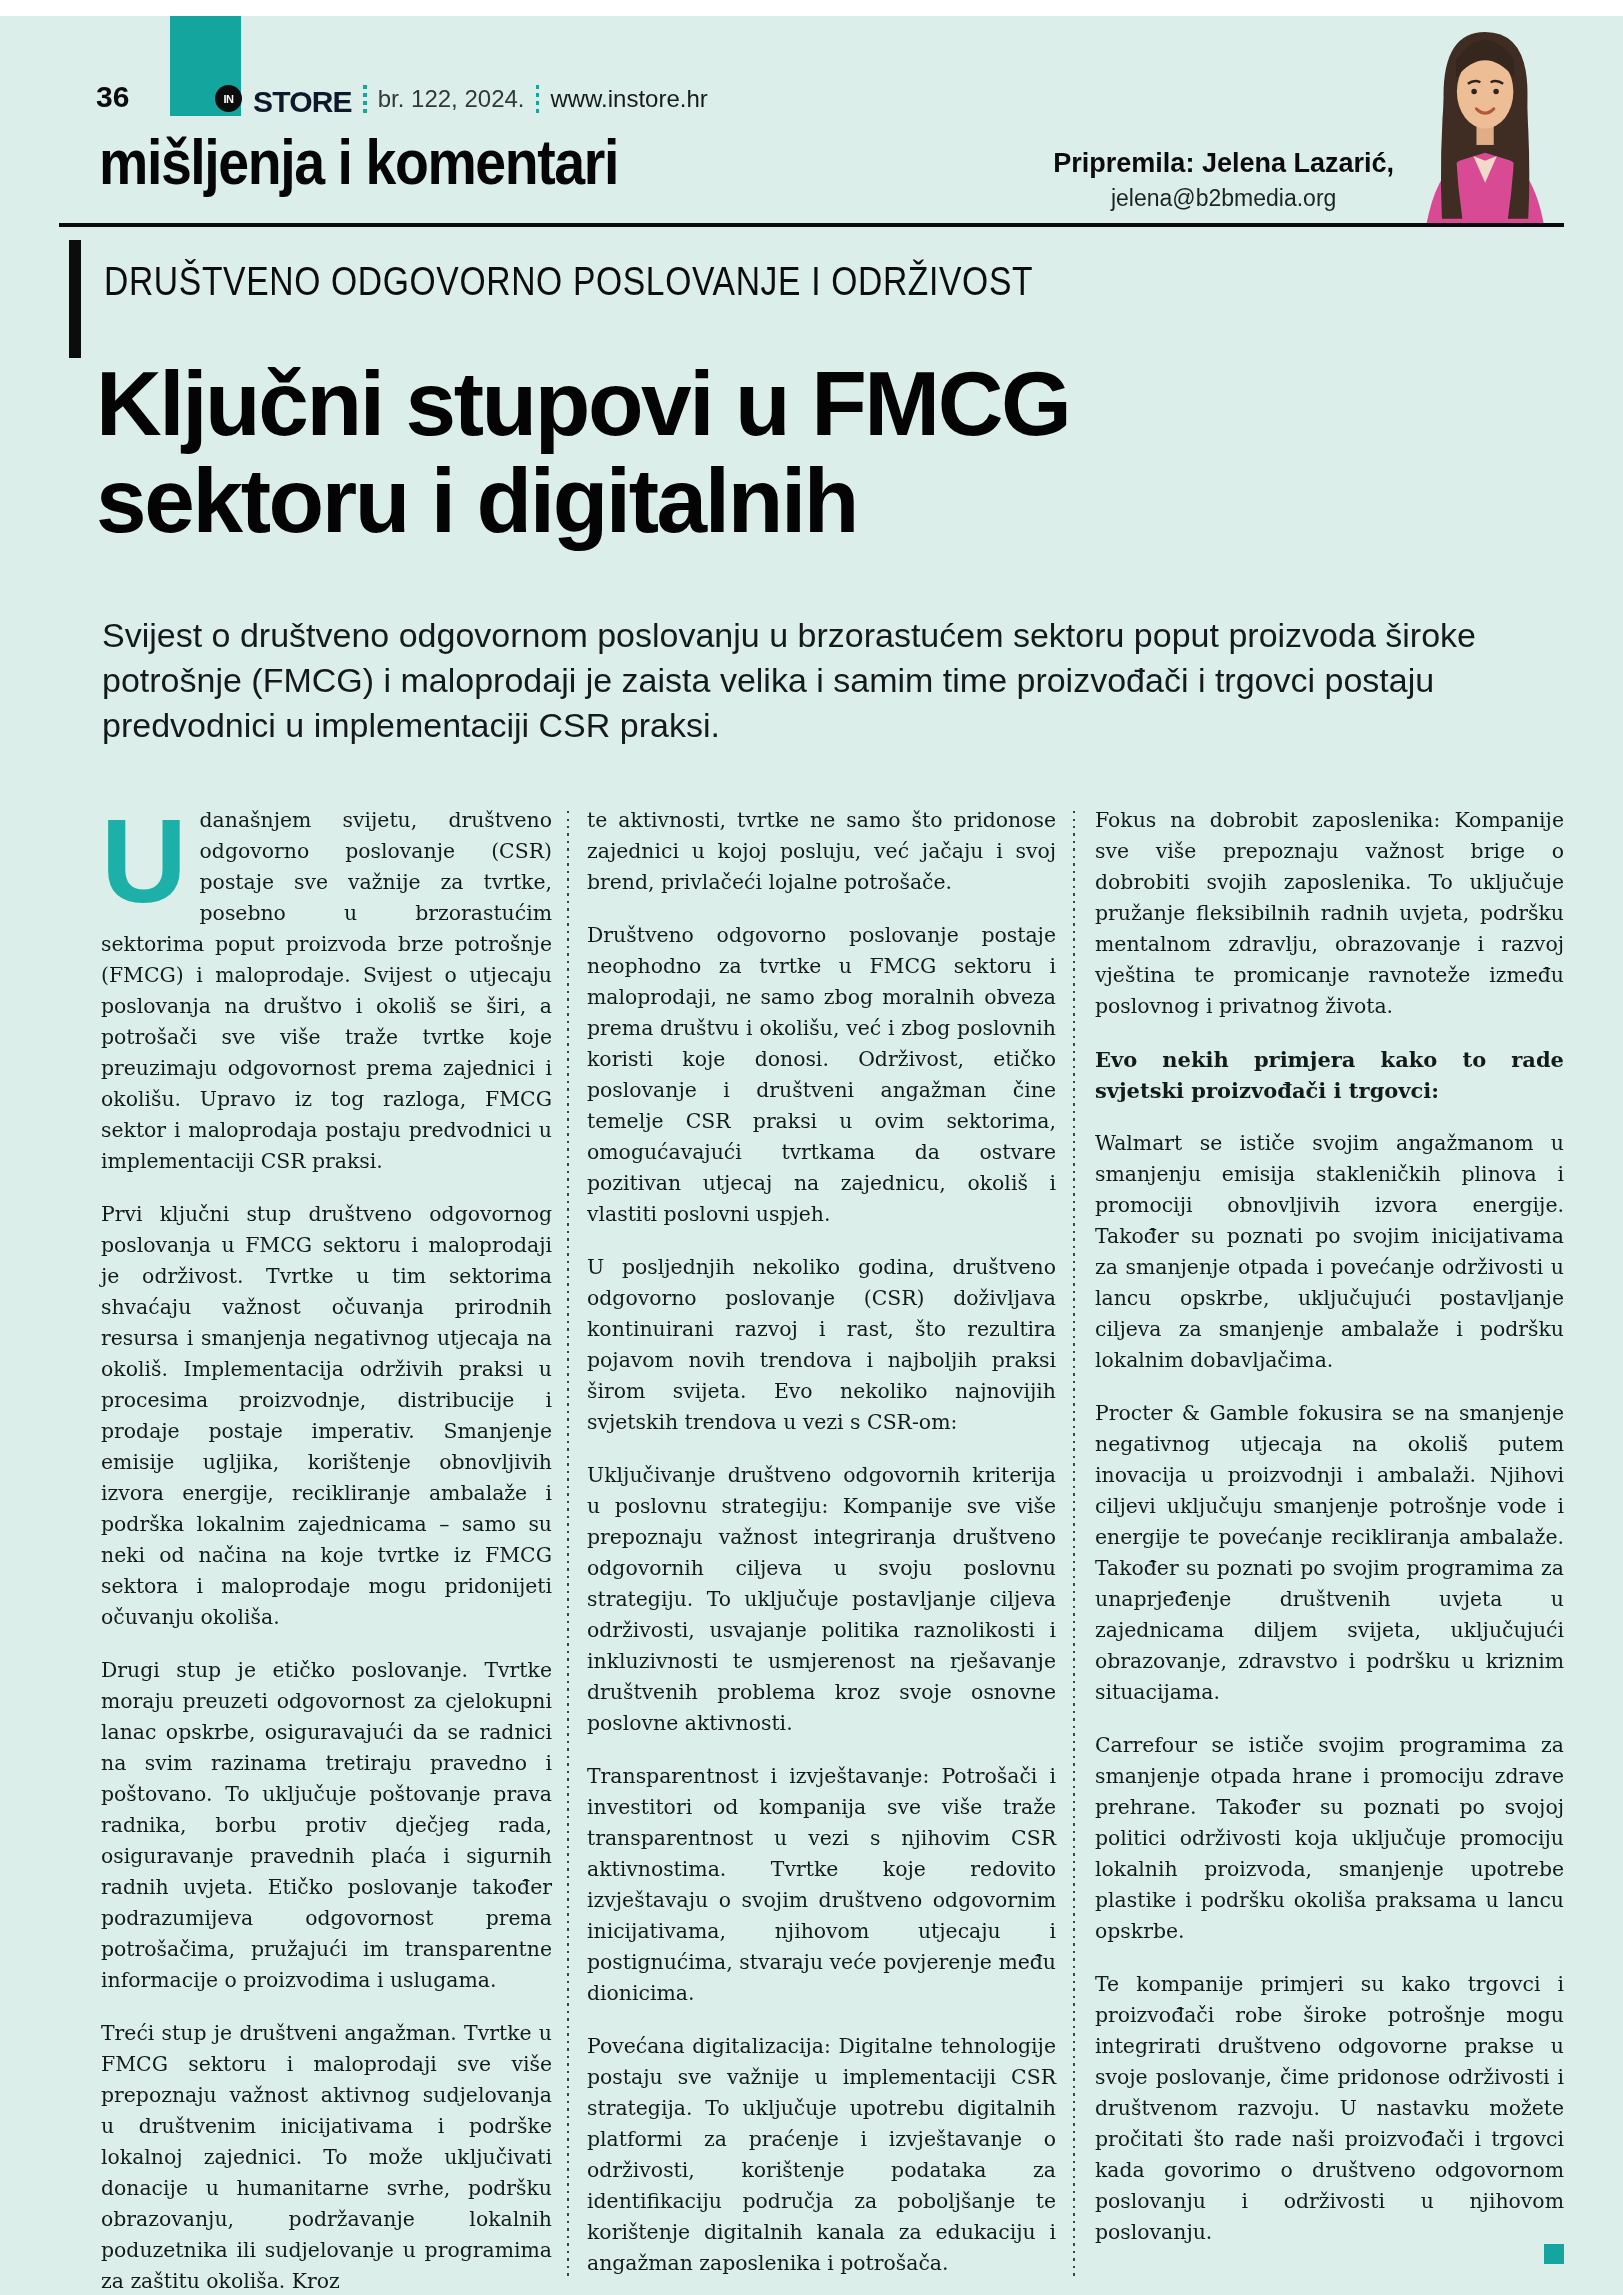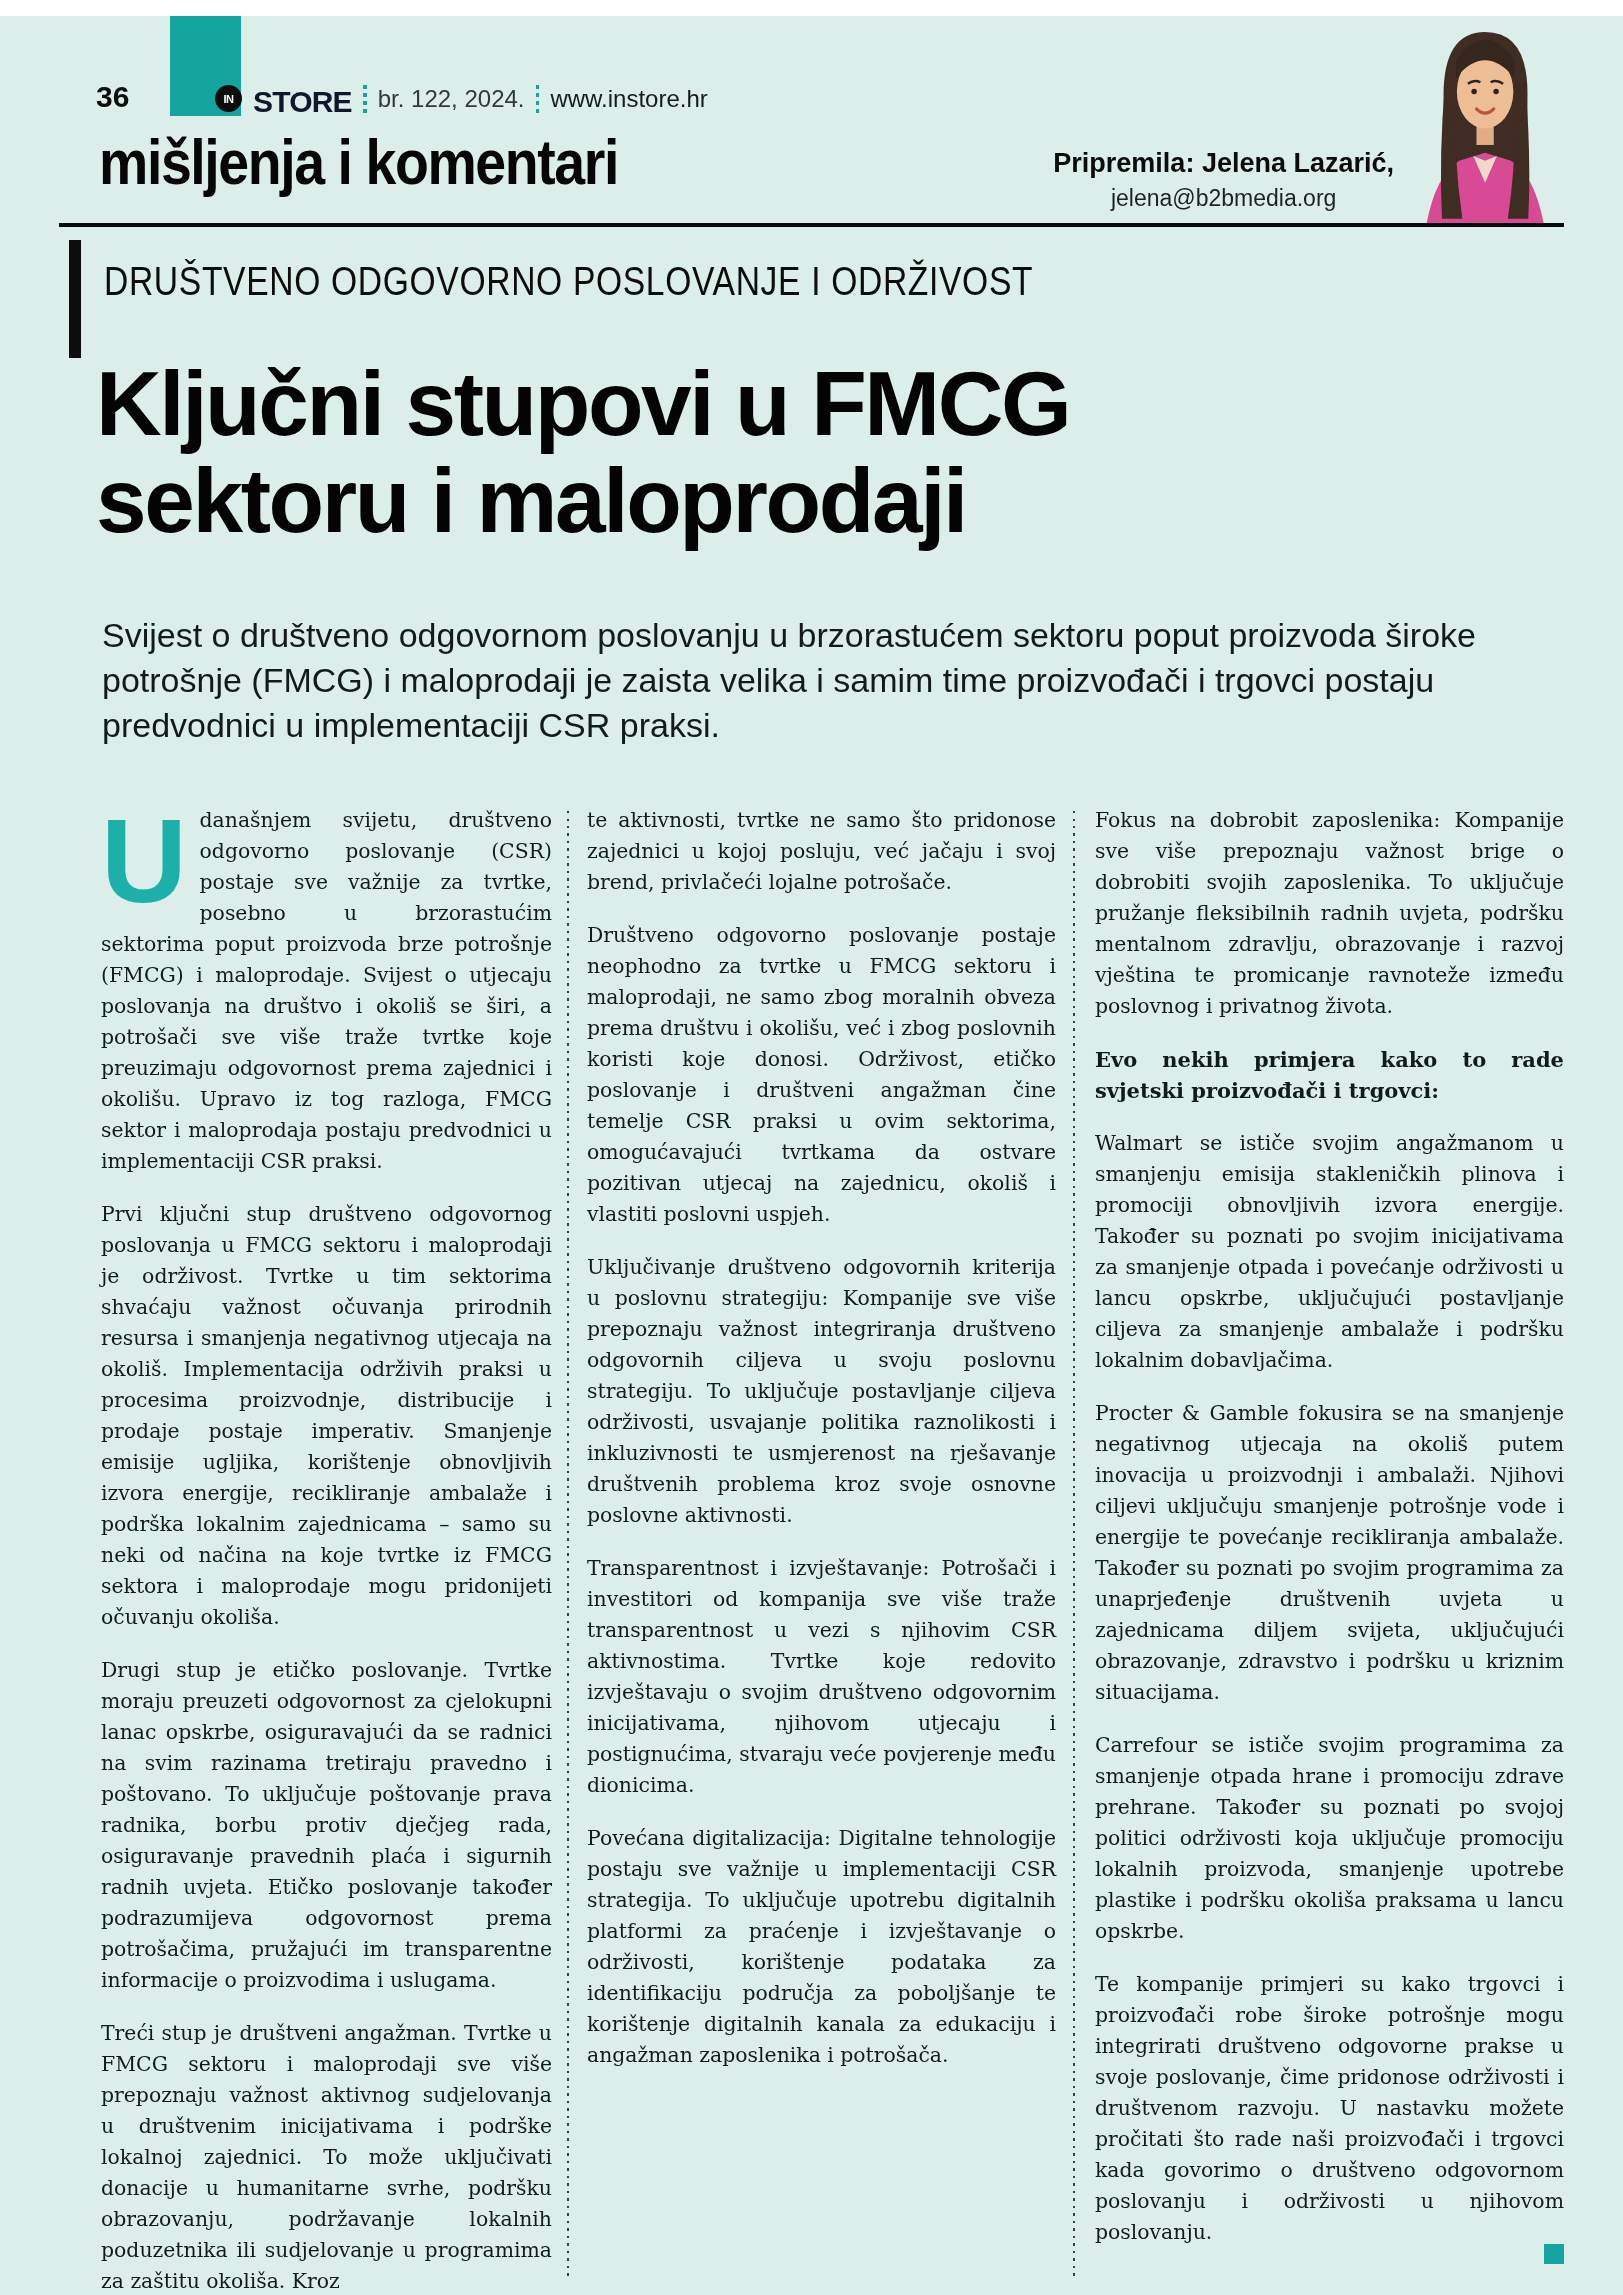--- a/index.html
+++ b/index.html
@@ -93,38 +93,39 @@
     <path d="M92,112 q11,11 22,0" stroke="#b5573a" stroke-width="4" fill="none" stroke-linecap="round"></path>
   </svg>
 
   <div class="top-rule"></div>
 
   <div class="kicker-bar"></div>
   <div class="kicker-text">DRUŠTVENO ODGOVORNO POSLOVANJE I ODRŽIVOST</div>
 
   <div class="headline">
     <div>Ključni stupovi u FMCG</div>
-    <div>sektoru i maloprodaji</div>
+    <div>sektoru i digitalnih</div>
   </div>
 
   <div class="lead">Svijest o društveno odgovornom poslovanju u brzorastućem sektoru poput proizvoda široke potrošnje (FMCG) i maloprodaji je zaista velika i samim time proizvođači i trgovci postaju predvodnici u implementaciji CSR praksi.</div>
 
   <div class="vsep vsep-1"></div>
   <div class="vsep vsep-2"></div>
 
   <div class="col col-1">
     <p><span class="dropcap">U</span><span>današnjem svijetu, društveno odgovorno poslovanje (CSR) postaje sve važnije za tvrtke, posebno u brzorastućim sektorima poput proizvoda brze potrošnje (FMCG) i maloprodaje. Svijest o utjecaju poslovanja na društvo i okoliš se širi, a potrošači sve više traže tvrtke koje preuzimaju odgovornost prema zajednici i okolišu. Upravo iz tog razloga, FMCG sektor i maloprodaja postaju predvodnici u implementaciji CSR praksi.</span></p>
     <p>Prvi ključni stup društveno odgovornog poslovanja u FMCG sektoru i maloprodaji je održivost. Tvrtke u tim sektorima shvaćaju važnost očuvanja prirodnih resursa i smanjenja negativnog utjecaja na okoliš. Implementacija održivih praksi u procesima proizvodnje, distribucije i prodaje postaje imperativ. Smanjenje emisije ugljika, korištenje obnovljivih izvora energije, recikliranje ambalaže i podrška lokalnim zajednicama – samo su neki od načina na koje tvrtke iz FMCG sektora i maloprodaje mogu pridonijeti očuvanju okoliša.</p>
     <p>Drugi stup je etičko poslovanje. Tvrtke moraju preuzeti odgovornost za cjelokupni lanac opskrbe, osiguravajući da se radnici na svim razinama tretiraju pravedno i poštovano. To uključuje poštovanje prava radnika, borbu protiv dječjeg rada, osiguravanje pravednih plaća i sigurnih radnih uvjeta. Etičko poslovanje također podrazumijeva odgovornost prema potrošačima, pružajući im transparentne informacije o proizvodima i uslugama.</p>
     <p>Treći stup je društveni angažman. Tvrtke u FMCG sektoru i maloprodaji sve više prepoznaju važnost aktivnog sudjelovanja u društvenim inicijativama i podrške lokalnoj zajednici. To može uključivati donacije u humanitarne svrhe, podršku obrazovanju, podržavanje lokalnih poduzetnika ili sudjelovanje u programima za zaštitu okoliša. Kroz</p>
   </div>
 
   <div class="col col-2">
     <p>te aktivnosti, tvrtke ne samo što pridonose zajednici u kojoj posluju, već jačaju i svoj brend, privlačeći lojalne potrošače.</p>
     <p>Društveno odgovorno poslovanje postaje neophodno za tvrtke u FMCG sektoru i maloprodaji, ne samo zbog moralnih obveza prema društvu i okolišu, već i zbog poslovnih koristi koje donosi. Održivost, etičko poslovanje i društveni angažman čine temelje CSR praksi u ovim sektorima, omogućavajući tvrtkama da ostvare pozitivan utjecaj na zajednicu, okoliš i vlastiti poslovni uspjeh.</p>
+    <p>U posljednjih nekoliko godina, društveno odgovorno poslovanje (CSR) doživljava kontinuirani razvoj i rast, što rezultira pojavom novih trendova i najboljih praksi širom svijeta. Evo nekoliko najnovijih svjetskih trendova u vezi s CSR-om:</p>
     <p>Uključivanje društveno odgovornih kriterija u poslovnu strategiju: Kompanije sve više prepoznaju važnost integriranja društveno odgovornih ciljeva u svoju poslovnu strategiju. To uključuje postavljanje ciljeva održivosti, usvajanje politika raznolikosti i inkluzivnosti te usmjerenost na rješavanje društvenih problema kroz svoje osnovne poslovne aktivnosti.</p>
     <p>Transparentnost i izvještavanje: Potrošači i investitori od kompanija sve više traže transparentnost u vezi s njihovim CSR aktivnostima. Tvrtke koje redovito izvještavaju o svojim društveno odgovornim inicijativama, njihovom utjecaju i postignućima, stvaraju veće povjerenje među dionicima.</p>
     <p>Povećana digitalizacija: Digitalne tehnologije postaju sve važnije u implementaciji CSR strategija. To uključuje upotrebu digitalnih platformi za praćenje i izvještavanje o održivosti, korištenje podataka za identifikaciju područja za poboljšanje te korištenje digitalnih kanala za edukaciju i angažman zaposlenika i potrošača.</p>
   </div>
 
   <div class="col col-3">
     <p>Fokus na dobrobit zaposlenika: Kompanije sve više prepoznaju važnost brige o dobrobiti svojih zaposlenika. To uključuje pružanje fleksibilnih radnih uvjeta, podršku mentalnom zdravlju, obrazovanje i razvoj vještina te promicanje ravnoteže između poslovnog i privatnog života.</p>
     <p class="subhead">Evo nekih primjera kako to rade svjetski proizvođači i trgovci:</p>
     <p>Walmart se ističe svojim angažmanom u smanjenju emisija stakleničkih plinova i promociji obnovljivih izvora energije. Također su poznati po svojim inicijativama za smanjenje otpada i povećanje održivosti u lancu opskrbe, uključujući postavljanje ciljeva za smanjenje ambalaže i podršku lokalnim dobavljačima.</p>
     <p>Procter &amp; Gamble fokusira se na smanjenje negativnog utjecaja na okoliš putem inovacija u proizvodnji i ambalaži. Njihovi ciljevi uključuju smanjenje potrošnje vode i energije te povećanje recikliranja ambalaže. Također su poznati po svojim programima za unaprjeđenje društvenih uvjeta u zajednicama diljem svijeta, uključujući obrazovanje, zdravstvo i podršku u kriznim situacijama.</p>

